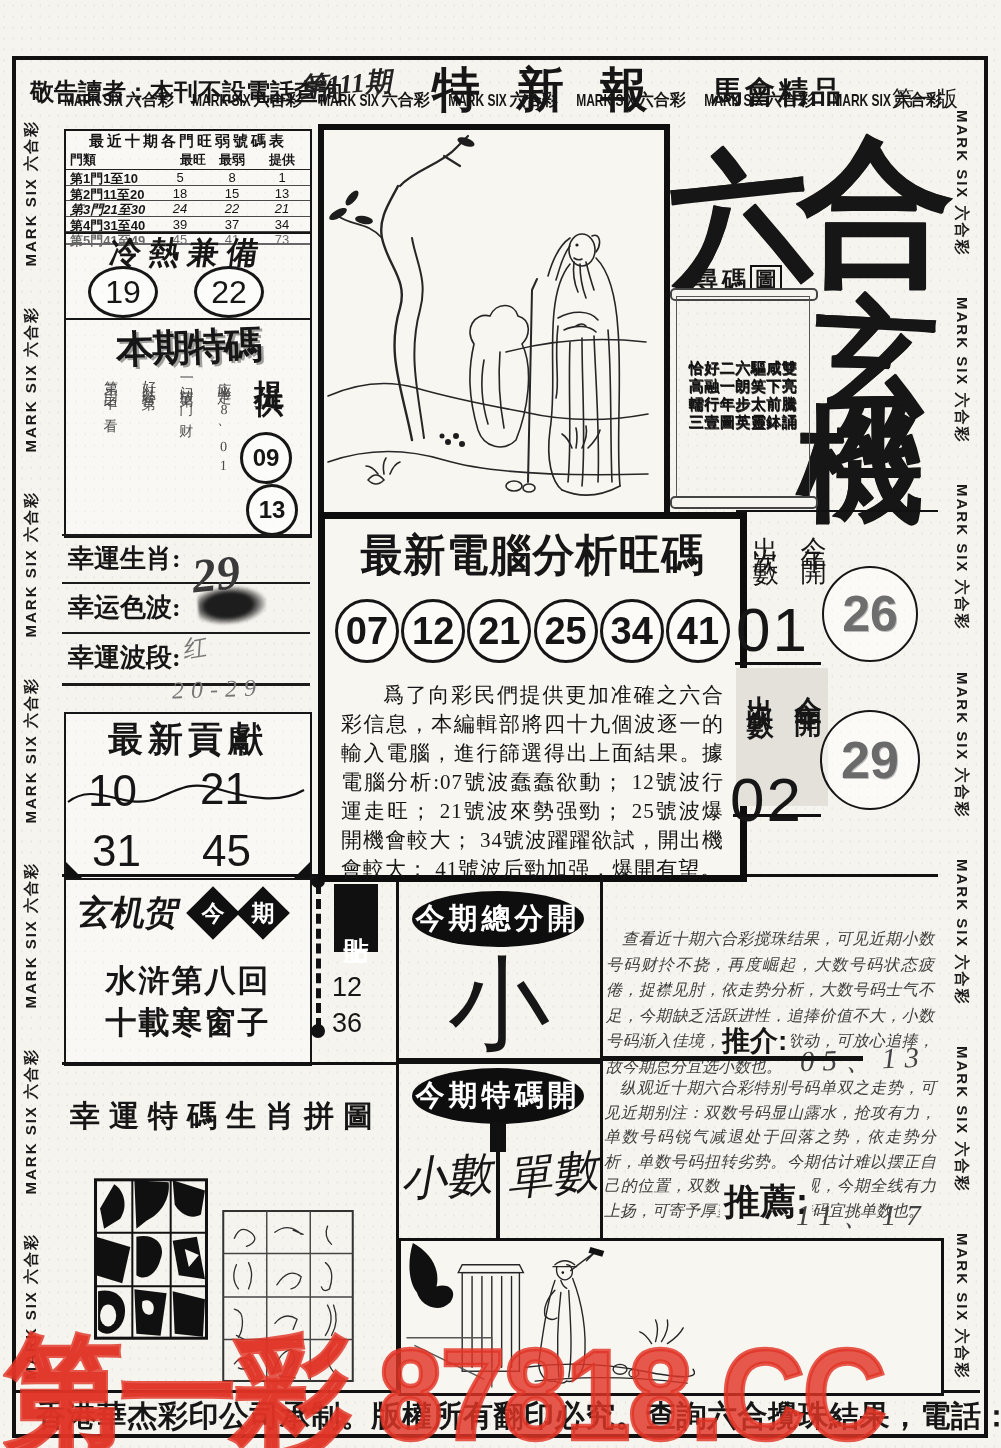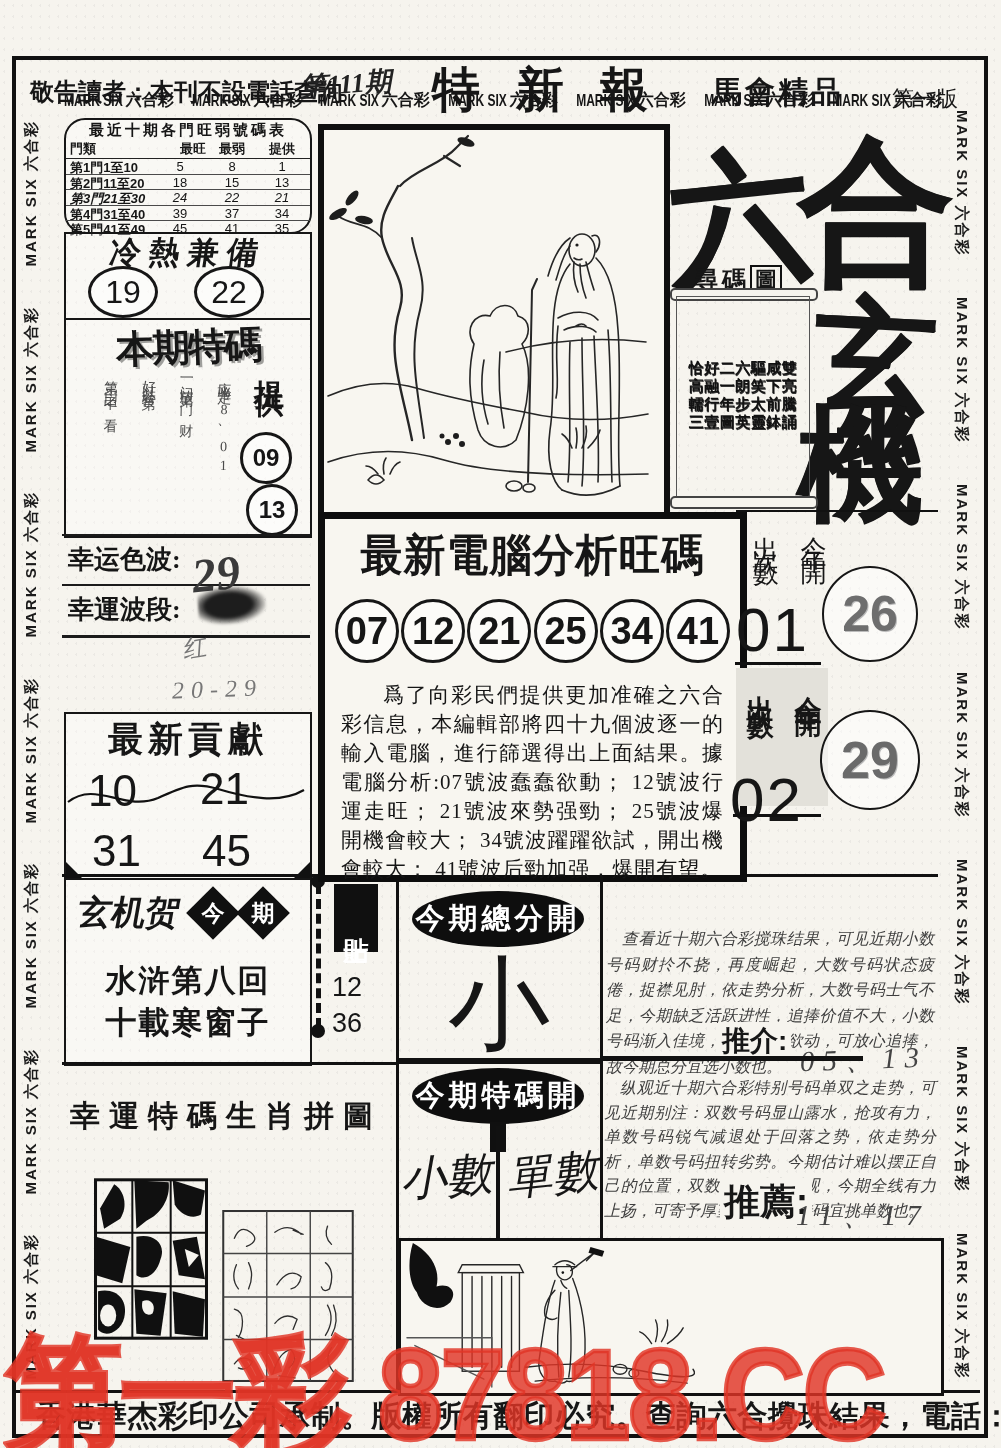--- a/index.html
+++ b/index.html
@@ -88,21 +88,21 @@
   <div class="abs" style="left:952px;top:110px;height:1270px;display:flex;flex-direction:column;justify-content:space-between;align-items:center;">
     <span class="side">MARK SIX 六合彩</span>
     <span class="side">MARK SIX 六合彩</span>
     <span class="side">MARK SIX 六合彩</span>
     <span class="side">MARK SIX 六合彩</span>
     <span class="side">MARK SIX 六合彩</span>
     <span class="side">MARK SIX 六合彩</span>
     <span class="side">MARK SIX 六合彩</span>
   </div>
 
-  <div class="abs box" style="left:64px;top:118px;width:244px;height:112px;border-radius:21px;">
+  <div class="abs box" style="left:64px;top:129px;width:244px;height:112px;">
     <div style="text-align:center;font-size:15px;font-weight:900;letter-spacing:3px;padding-top:1px;">最近十期各門旺弱號碼表</div>
     <div class="row sans" style="font-size:13px;font-weight:700;border-bottom:1.5px solid #222;padding:0 4px;">
       <span class="cell" style="width:84px;">門類</span>
       <span class="cell" style="width:52px;text-align:right;">最旺</span>
       <span class="cell" style="width:52px;text-align:center;">最弱</span>
       <span class="cell" style="width:48px;text-align:center;">提供</span>
     </div>
     <div class="row sans tbl-line" style="font-size:13px;padding:0 4px;height:14.5px;">
       <span class="cell" style="width:84px;font-weight:700;">第1門1至10</span>
       <span class="cell" style="width:52px;text-align:center;">5</span>
@@ -124,21 +124,21 @@
     <div class="row sans tbl-line" style="font-size:13px;padding:0 4px;height:14.5px;">
       <span class="cell" style="width:84px;font-weight:700;">第4門31至40</span>
       <span class="cell" style="width:52px;text-align:center;">39</span>
       <span class="cell" style="width:52px;text-align:center;">37</span>
       <span class="cell" style="width:48px;text-align:center;">34</span>
     </div>
     <div class="row sans" style="font-size:13px;padding:0 4px;height:14.5px;">
       <span class="cell" style="width:84px;font-weight:700;">第5門41至49</span>
       <span class="cell" style="width:52px;text-align:center;">45</span>
       <span class="cell" style="width:52px;text-align:center;">41</span>
-      <span class="cell" style="width:48px;text-align:center;">35</span>
+      <span class="cell" style="width:48px;text-align:center;">73</span>
     </div>
   </div>
 
   <div class="abs box" style="left:64px;top:232px;width:244px;height:84px;">
     <div style="text-align:center;font-size:31px;font-weight:900;letter-spacing:8px;transform:skewX(-8deg);margin-top:-2px;">冷熱兼備</div>
     <div class="abs circle" style="left:22px;top:32px;width:64px;height:46px;border-radius:50%;">
       <span class="sans" style="font-size:32px;">19</span>
       </div>
     <div class="abs circle" style="left:128px;top:32px;width:64px;height:46px;">
       <span class="sans" style="font-size:32px;">22</span>
@@ -156,20 +156,22 @@
     <div class="abs vtext" style="left:182px;top:36px;font-size:30px;font-weight:800;letter-spacing:8px;">提供:</div>
     <div class="abs circle" style="left:174px;top:112px;width:46px;height:46px;">
       <span class="sans" style="font-size:24px;font-weight:700;">09</span>
       </div>
     <div class="abs circle" style="left:180px;top:164px;width:46px;height:46px;">
       <span class="sans" style="font-size:24px;font-weight:700;">13</span>
       </div>
   </div>
 
   <div class="abs" style="left:62px;top:534px;width:248px;border-top:2.5px solid #1b1b1b;">
+    <div style="height:41px;border-bottom:2.5px solid #1b1b1b;font-size:26px;font-weight:700;padding:5px 0 0 6px;">
+      <span>幸運生肖:</span></div>
     <div style="height:42px;border-bottom:2.5px solid #1b1b1b;font-size:26px;font-weight:700;padding:6px 0 0 6px;">
       <span>幸运色波:</span></div>
     <div style="height:43px;border-bottom:3px solid #1b1b1b;font-size:26px;font-weight:700;padding:6px 0 0 6px;">
       <span>幸運波段:</span></div>
   </div>
   <div class="abs hand" style="left:192px;top:546px;font-size:48px;font-weight:700;font-style:italic;transform:rotate(-6deg);">29</div>
   <div class="abs blob" style="left:198px;top:586px;width:68px;height:38px;transform:rotate(-4deg);"></div>
   <div class="abs hand" style="left:182px;top:632px;font-size:24px;font-style:italic;color:#777;transform:rotate(-10deg);">红</div>
   <div class="abs hand" style="left:172px;top:676px;font-size:24px;font-style:italic;color:#777;letter-spacing:7px;transform:rotate(-2deg);">20-29</div>
 

